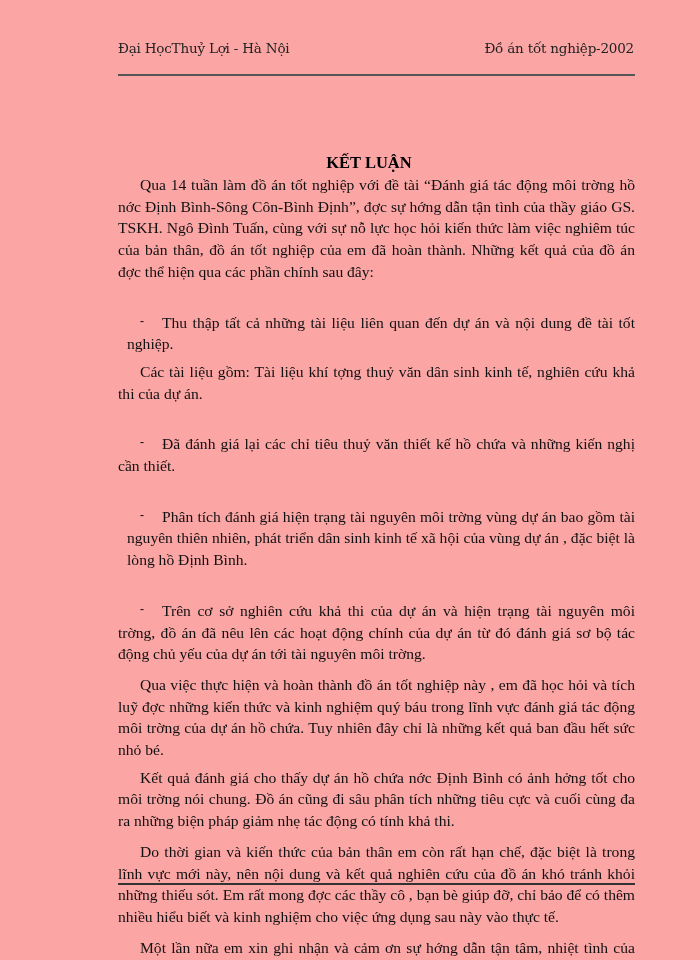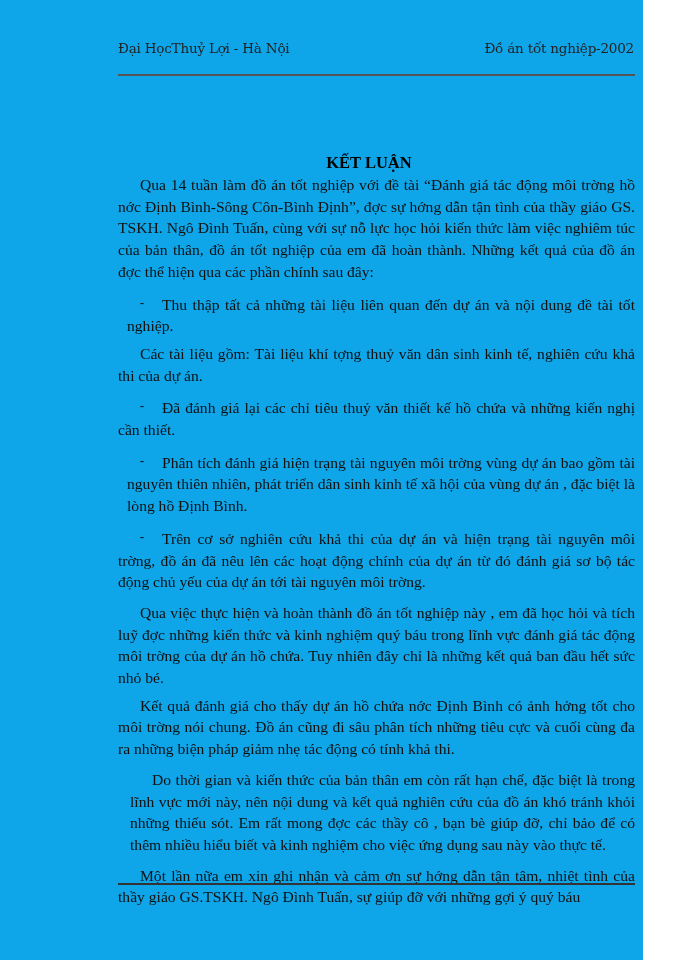--- a/index.html
+++ b/index.html
@@ -10,22 +10,22 @@
     body {
       width: 700px;
       height: 960px;
       position: relative;
       overflow: hidden;
       color: #111111;
     }
     .page {
       position: absolute;
       left: 0; top: 0;
-      width: 643px; height: 960px;
-      background: #0ea5e9;
+      width: 700px; height: 960px;
+      background: #fca5a5;
     }
     .running-header {
       position: absolute;
       left: 118px;
       top: 40px;
       width: 516px;
       height: 20px;
       font-family: "DejaVu Serif", serif;
       font-size: 13.5px;
       color: #222;
@@ -79,21 +79,21 @@
       position: relative;
     }
     .bullet .mark {
       display: inline-block;
       width: 22px;
       text-indent: 0;
       font-weight: bold;
       font-size: 12px;
       vertical-align: 3px;
     }
-    .bullet.b-first { margin-top: 10px; }
+    .bullet.b-first { margin-top: 28px; }
     .footer-rule {
       position: absolute;
       left: 118px;
       top: 883px;
       width: 517px;
       height: 2px;
       background: #333;
     }
     .running-footer {
       position: absolute;
@@ -141,20 +141,20 @@
 
     <p class="bullet b-first" style="padding-left:0; text-indent:22px;">
       <span class="mark">-</span><span>Trên cơ sở nghiên cứu khả thi của dự án và hiện trạng tài nguyên môi trờng,  đồ án đã nêu lên các hoạt động chính của dự án từ đó đánh giá sơ bộ tác động chủ yếu của dự án tới tài nguyên môi trờng.</span>
     </p>
 
 
     <p class="para" style="margin-top:9px;">Qua việc thực hiện và hoàn thành đồ án tốt nghiệp này , em đã học hỏi và tích luỹ đợc  những kiến thức và kinh nghiệm quý báu trong lĩnh vực đánh giá tác động môi trờng  của dự án hồ chứa. Tuy nhiên đây chỉ là những kết quả ban đầu hết sức nhỏ bé.</p>
 
     <p class="para">Kết quả đánh giá cho thấy dự án hồ chứa nớc  Định Bình có ảnh hởng  tốt cho môi trờng  nói chung. Đồ án cũng đi sâu phân tích những tiêu cực và cuối cùng đa  ra những biện pháp giảm nhẹ tác động có tính khả thi.</p>
 
-    <p class="para" style="margin-top:9px;margin-left:12px;">Do thời gian và kiến thức của bản thân em còn rất hạn chế, đặc biệt là trong lĩnh vực mới này, nên nội dung và kết quả nghiên cứu của đồ án khó tránh khỏi những thiếu sót. Em rất mong đợc  các thầy cô , bạn bè giúp đỡ, chỉ bảo để có thêm nhiều hiểu biết và kinh nghiệm cho việc ứng dụng sau này vào thực tế.</p>
+    <p class="para" style="margin-top:9px;">Do thời gian và kiến thức của bản thân em còn rất hạn chế, đặc biệt là trong lĩnh vực mới này, nên nội dung và kết quả nghiên cứu của đồ án khó tránh khỏi những thiếu sót. Em rất mong đợc  các thầy cô , bạn bè giúp đỡ, chỉ bảo để có thêm nhiều hiểu biết và kinh nghiệm cho việc ứng dụng sau này vào thực tế.</p>
 
     <p class="para" style="margin-top:9px;">Một lần nữa em xin ghi nhận và cảm ơn sự hớng  dẫn tận tâm, nhiệt tình của thầy giáo GS.TSKH. Ngô Đình Tuấn, sự giúp đỡ với những gợi ý quý báu</p>
   </div>
 
   <div class="footer-rule"></div>
 
 </div>
 
 </body></html>

